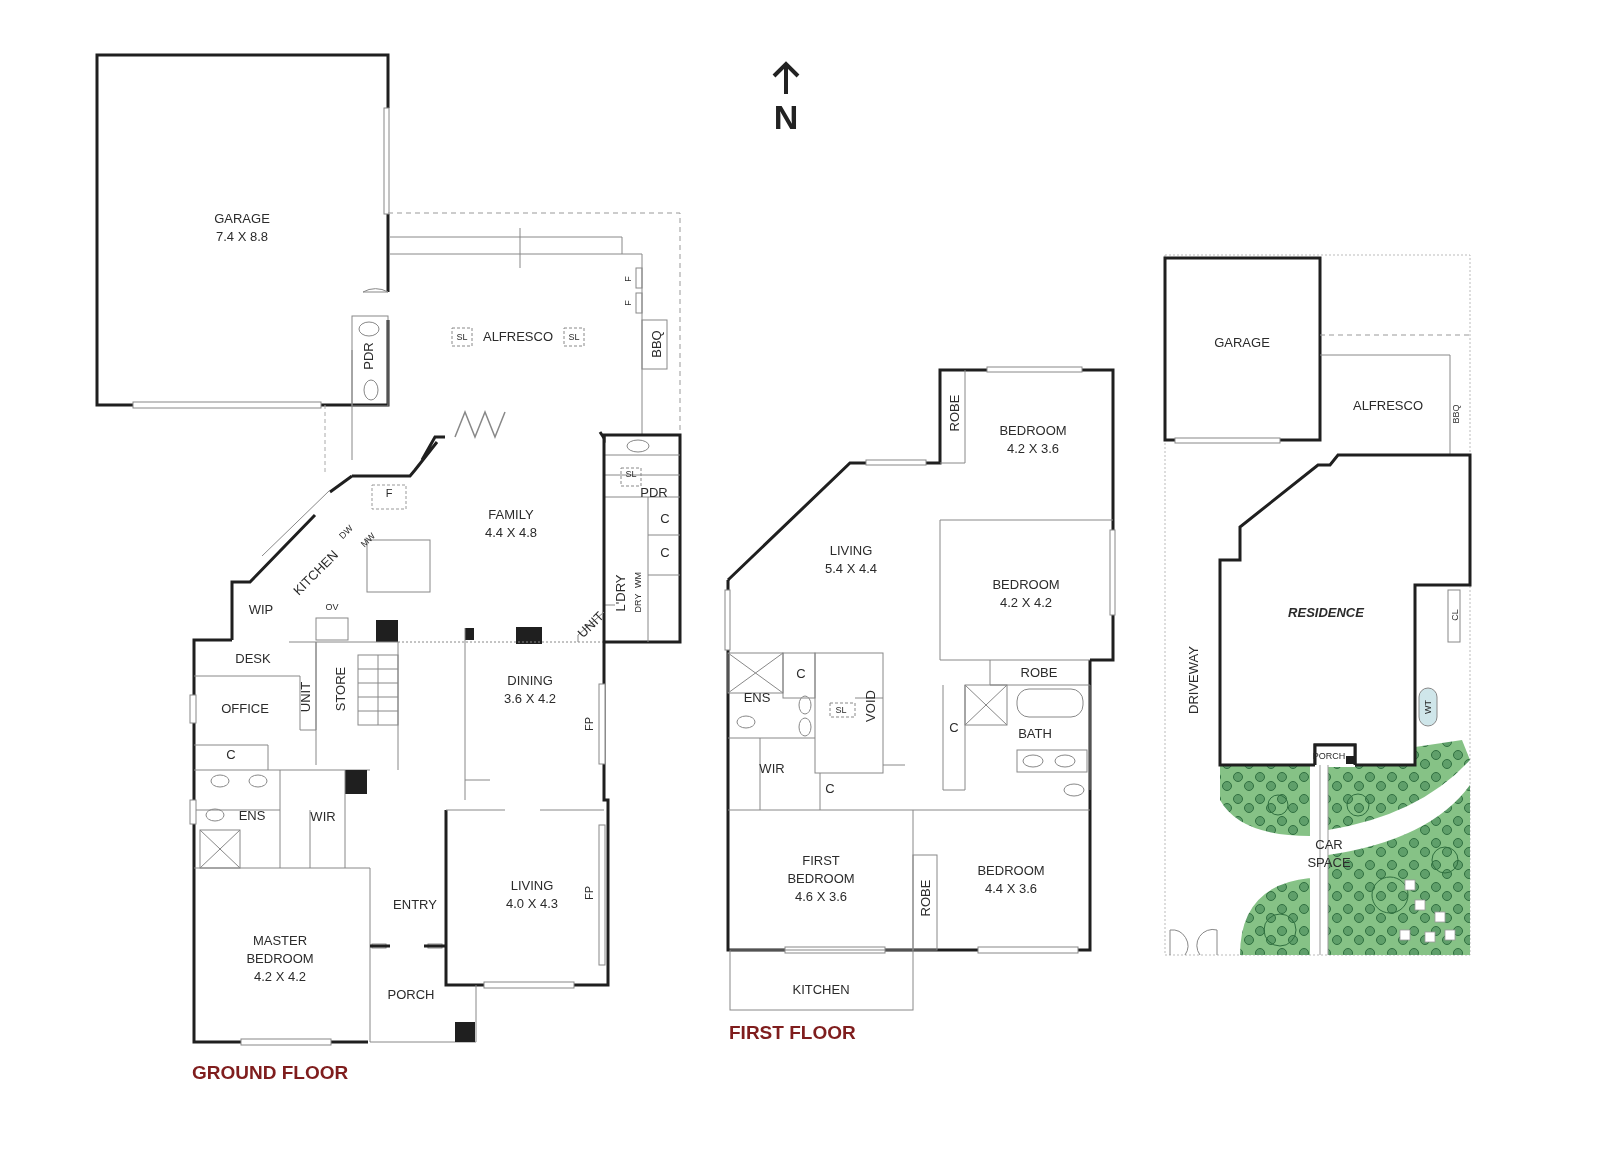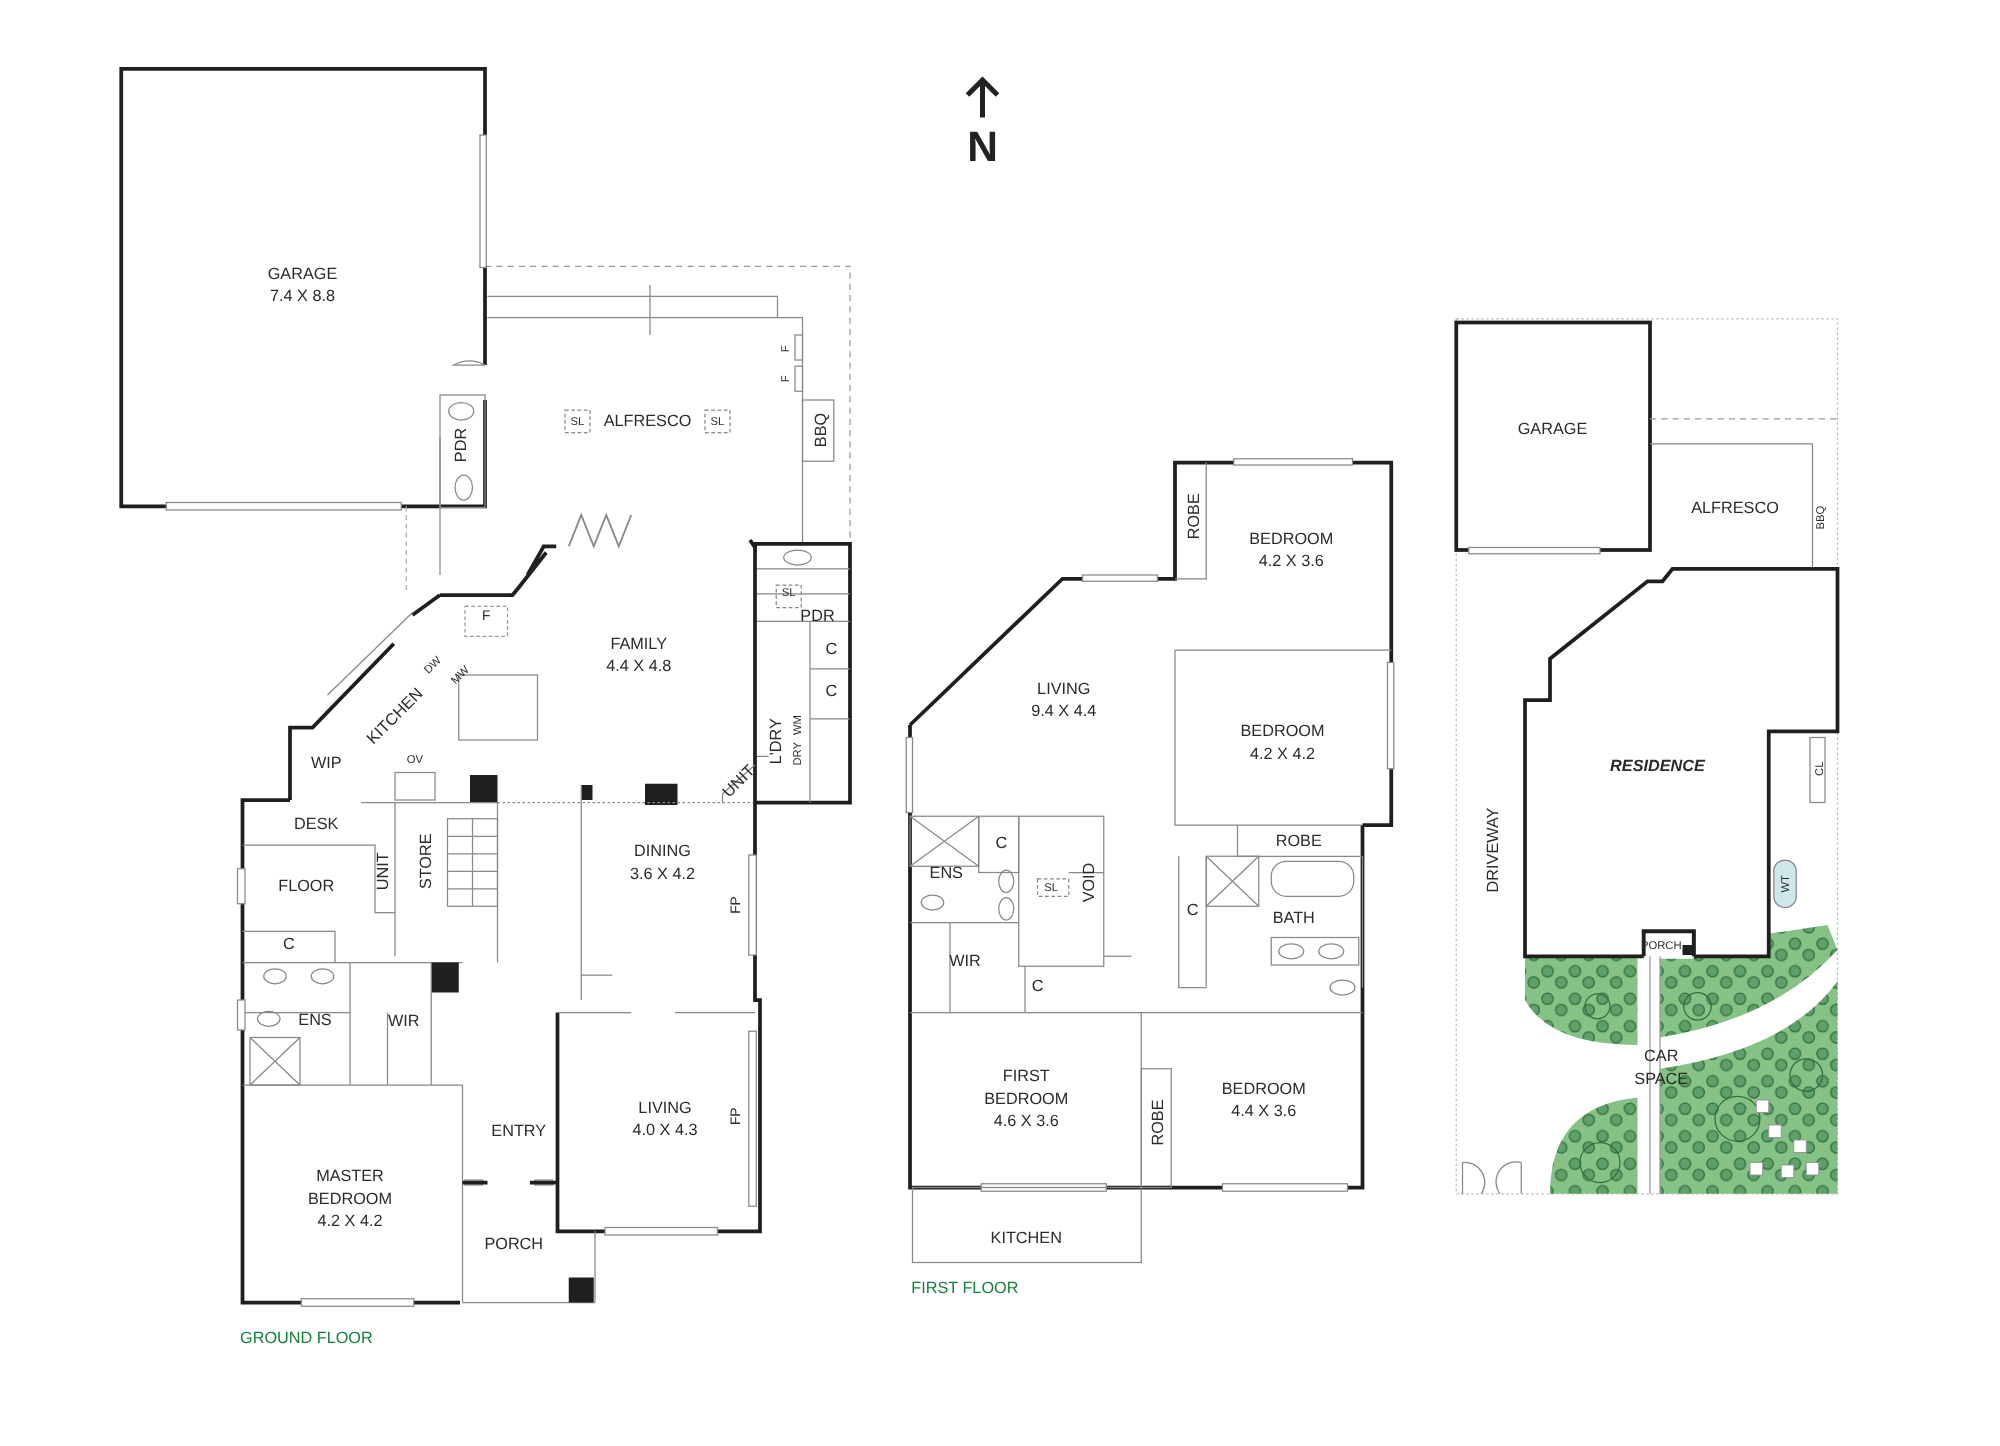--- a/index.html
+++ b/index.html
@@ -7,21 +7,21 @@
          font-family:"Liberation Sans", sans-serif; color:#2b2b2b; }
   svg#plan { position:absolute; left:0; top:0; }
   .lbl { position:absolute; font-size:13px; line-height:18px; text-align:center;
          color:#2b2b2b; white-space:nowrap; transform:translate(-50%,-50%); }
   .lbl .dim { display:block; }
   .sm { font-size:11px; }
   .xs { font-size:9px; }
   .bold { font-weight:bold; font-size:13px;font-style:italic; }
   .vert { transform:translate(-50%,-50%) rotate(-90deg); }
   .diag { transform:translate(-50%,-50%) rotate(-45deg); }
-  .floorlbl { position:absolute; font-weight:normal; font-size:13px; color:#15803d; }
+  .floorlbl { position:absolute; font-weight:bold; font-size:19px; color:#7f1d1d; }
   .north { position:absolute; left:770px; top:60px; width:32px; text-align:center; }
   .north .n { font-weight:bold; font-size:34px; line-height:34px; color:#222; display:block; }
 </style>
 </head>
 <body>
 
 <svg id="plan" width="1600" height="1157" viewBox="0 0 1600 1157">
   <defs>
     <pattern id="shrubs" width="22" height="22" patternUnits="userSpaceOnUse">
       <rect width="22" height="22" fill="#86c286"></rect>
@@ -224,21 +224,21 @@
 <div class="lbl" style="left:261px;top:610px">WIP</div>
 <div class="lbl" style="left:654px;top:493px">PDR</div>
 <div class="lbl xs" style="left:631px;top:474px">SL</div>
 <div class="lbl" style="left:665px;top:519px">C</div>
 <div class="lbl" style="left:665px;top:553px">C</div>
 <div class="lbl vert" style="left:621px;top:593px">L'DRY</div>
 <div class="lbl xs vert" style="left:638px;top:580px">WM</div>
 <div class="lbl xs vert" style="left:638px;top:603px">DRY</div>
 <div class="lbl diag" style="left:591px;top:625px">UNIT</div>
 <div class="lbl" style="left:253px;top:659px">DESK</div>
-<div class="lbl" style="left:245px;top:709px">FLOOR</div>
+<div class="lbl" style="left:245px;top:709px">OFFICE</div>
 <div class="lbl vert" style="left:306px;top:697px">UNIT</div>
 <div class="lbl vert" style="left:341px;top:689px">STORE</div>
 <div class="lbl" style="left:231px;top:755px">C</div>
 <div class="lbl" style="left:530px;top:690px">
   <span>DINING</span>
   <span class="dim">3.6 X 4.2</span>
 </div>
 <div class="lbl sm vert" style="left:589px;top:724px">FP</div>
 <div class="lbl" style="left:252px;top:816px">ENS</div>
 <div class="lbl" style="left:323px;top:817px">WIR</div>
@@ -256,21 +256,21 @@
 <div class="lbl" style="left:411px;top:995px">PORCH</div>
 <div class="floorlbl" style="left:192px;top:1062px">GROUND FLOOR</div>
 
 <div class="lbl vert" style="left:955px;top:413px">ROBE</div>
 <div class="lbl" style="left:1033px;top:440px">
   <span>BEDROOM</span>
   <span class="dim">4.2 X 3.6</span>
 </div>
 <div class="lbl" style="left:851px;top:560px">
   <span>LIVING</span>
-  <span class="dim">9.4 X 4.4</span>
+  <span class="dim">5.4 X 4.4</span>
 </div>
 <div class="lbl" style="left:1026px;top:594px">
   <span>BEDROOM</span>
   <span class="dim">4.2 X 4.2</span>
 </div>
 <div class="lbl" style="left:1039px;top:673px">ROBE</div>
 <div class="lbl" style="left:801px;top:674px">C</div>
 <div class="lbl" style="left:757px;top:698px">ENS</div>
 <div class="lbl xs" style="left:841px;top:710px">SL</div>
 <div class="lbl vert" style="left:871px;top:706px">VOID</div>

